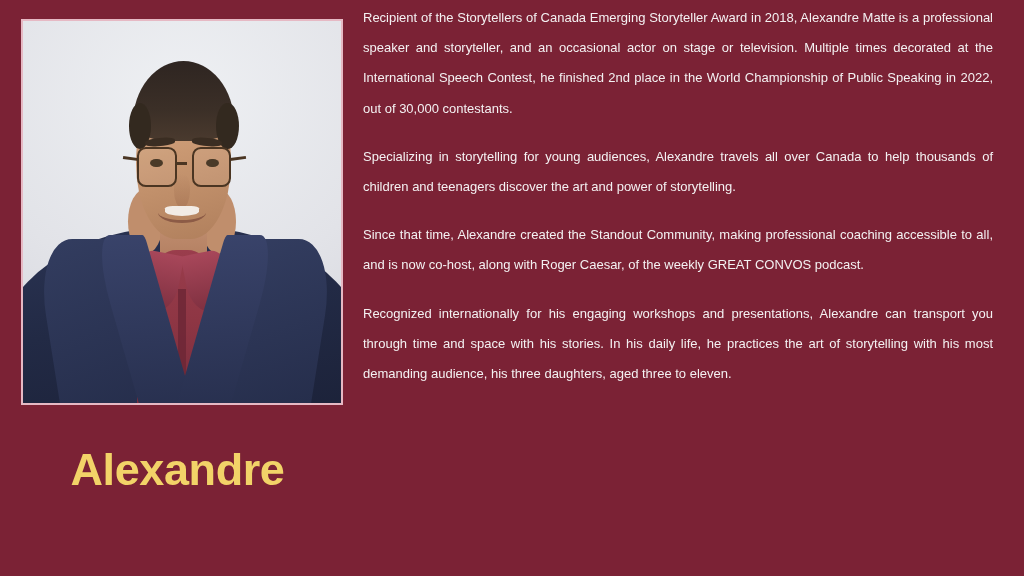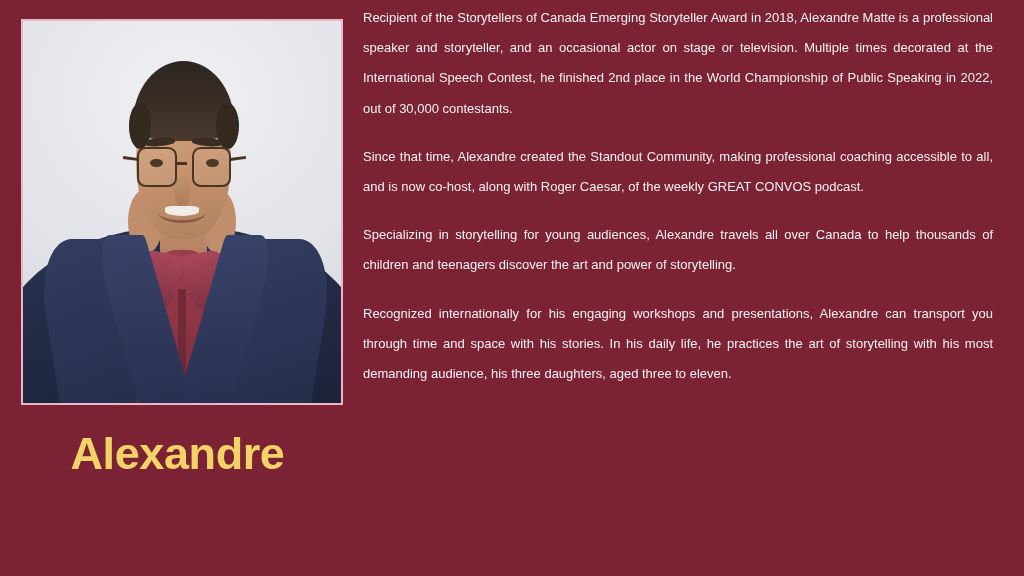--- a/index.html
+++ b/index.html
@@ -246,21 +246,21 @@
     width: 11%; height: 2.6%;
     background: #f2ece6;
     border-radius: 25% 25% 55% 55%;
     z-index: 7;
   }
 
   
   .name-block {
     position: absolute;
     left: 0;
-    top: 424px;
+    top: 440px;
     width: 355px;
     text-align: center;
     color: #f2d368;
     font-size: 45px;
     font-weight: bold;
     line-height: 1.33;
     letter-spacing: -0.4px;
   }
   .name-line { display: block; }
 
@@ -321,18 +321,18 @@
     </div>
 
     <div class="name-block">
       <span class="name-line">Alexandre</span>
     </div>
 
   </div>
 
   <div class="bio">
     <p>Recipient of the Storytellers of Canada Emerging Storyteller Award in 2018, Alexandre Matte is a professional speaker and storyteller, and an occasional actor on stage or television. Multiple times decorated at the International Speech Contest, he finished 2nd place in the World Championship of Public Speaking in 2022, out of 30,000 contestants.</p>
+    <p>Specializing in storytelling for young audiences, Alexandre travels all over Canada to help thousands of children and teenagers discover the art and power of storytelling.</p>
     <p>Since that time, Alexandre created the Standout Community, making professional coaching accessible to all, and is now co-host, along with Roger Caesar, of the weekly GREAT CONVOS podcast.</p>
-    <p>Specializing in storytelling for young audiences, Alexandre travels all over Canada to help thousands of children and teenagers discover the art and power of storytelling.</p>
     <p>Recognized internationally for his engaging workshops and presentations, Alexandre can transport you through time and space with his stories. In his daily life, he practices the art of storytelling with his most demanding audience, his three daughters, aged three to eleven.</p>
   </div>
 
 </div>
 
 </body></html>

